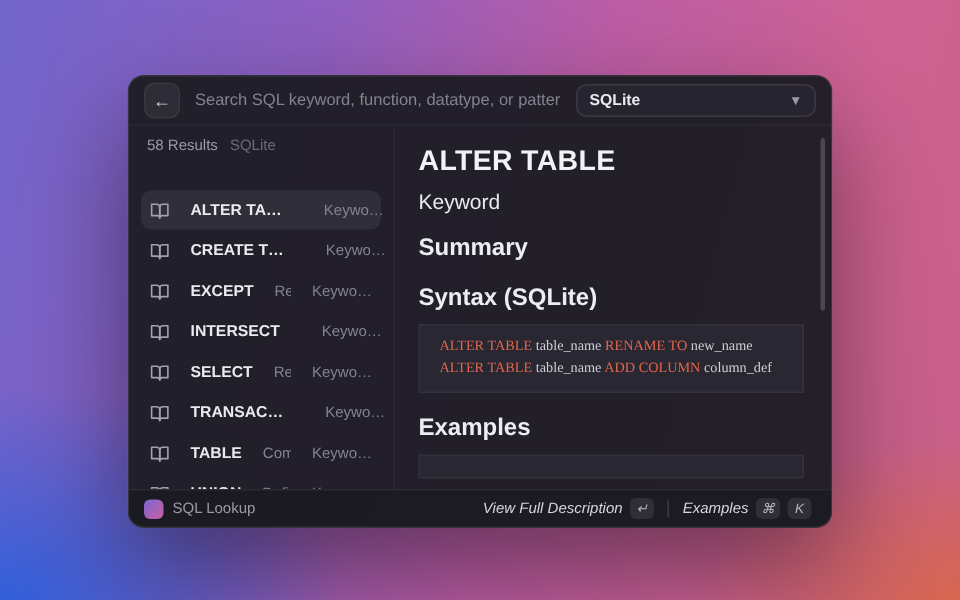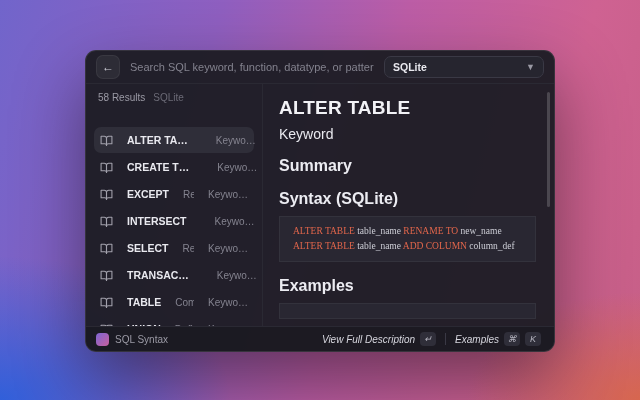--- a/index.html
+++ b/index.html
@@ -177,21 +177,21 @@
 
       <div class="sec-h">Examples</div>
       <div class="code"></div>
 
       <div class="scrollbar"></div>
     </div>
   </div>
 
   <div class="footer">
     <div class="app-icon"></div>
-    <span class="app-name">SQL Syntax</span>
+    <span class="app-name">SQL Lookup</span>
     <div class="foot-right">
       <div class="foot-btn">
         <span class="foot-label">View Full Description</span>
         <span class="keycap">↵</span>
       </div>
       <div class="vdiv"></div>
       <div class="foot-btn">
         <span class="foot-label">Examples</span>
         <span class="keycap">⌘</span>
         <span class="keycap">K</span>

